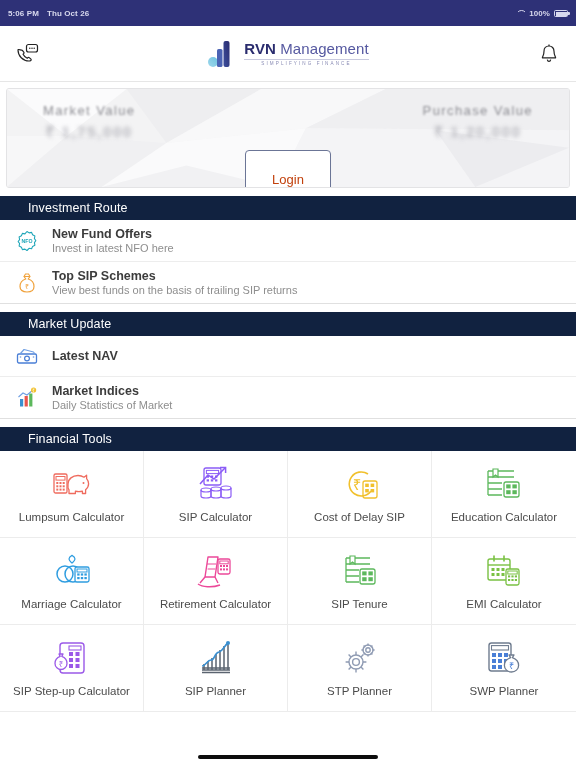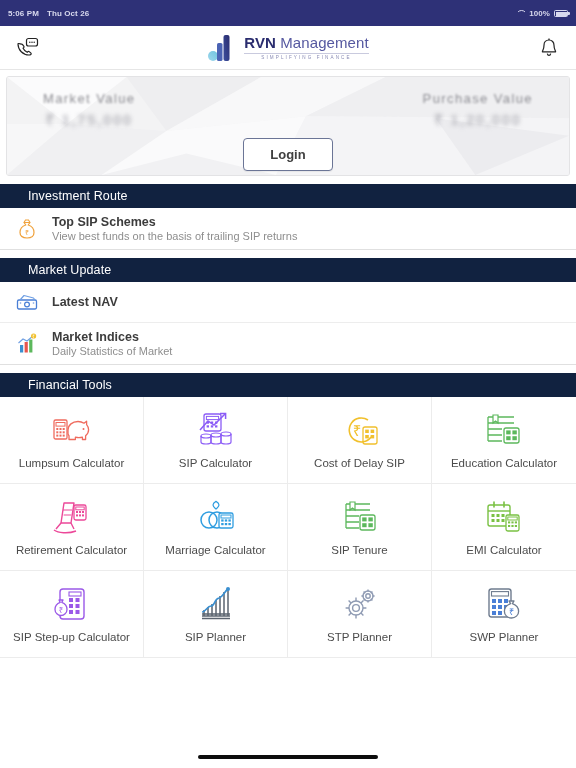--- a/index.html
+++ b/index.html
@@ -29,21 +29,21 @@
     width:14px; height:7px; border:1px solid #d8d9ee; border-radius:1.5px;
     position:relative; background:#d8d9ee; background-clip:content-box; padding:0.5px;
   }
   .batt::after{
     content:""; position:absolute; right:-2.5px; top:1.8px;
     width:1.5px; height:3px; background:#d8d9ee; border-radius:0 1px 1px 0;
   }
 
   
   .appbar{
-    height:44px; background:#fff; display:flex; align-items:center;
+    height:56px; background:#fff; display:flex; align-items:center;
     justify-content:space-between; padding:16px 14px;
     border-bottom:1px solid #e6e6e6;
   }
   .logo-wrap{ display:flex; align-items:center; gap:7px; }
   .logo-mark{ width:30px; height:28px; }
   .logo-text{ display:flex; flex-direction:column; line-height:1; }
   .logo-title{ font-size:15px; color:#3d3f8f; letter-spacing:.1px; }
   .logo-title b{ color:#2a2c6e; font-weight:bold; }
   .logo-title span.light{ font-weight:normal; color:#5558a0; }
   .logo-sub{
@@ -69,23 +69,22 @@
     font-size:13px; color:#8d8d93; letter-spacing:1.4px;
     filter:blur(.9px); font-weight:500;
   }
   .hv-amt{
     font-size:15px; color:#b9b9bf; letter-spacing:1.6px; margin-top:3px;
     filter:blur(2.1px); font-weight:600;
   }
   .login-wrap{ position:relative; display:flex; justify-content:center; margin-top:9px; }
   .login-btn{
     background:#fff; border:1px solid #6b7596; border-radius:4px;
-    color:#404040; font-size:13px; padding:8px 26px; cursor:pointer;
+    color:#c2410c; font-size:13px; padding:21px 26px; cursor:pointer;
     box-shadow:0 1px 1px rgba(0,0,0,.06);
-    font-weight:bold;
   }
 
   
   .sec-head{
     background:#112240; color:#ffffff; font-size:12.5px;
     padding:5px 28px; margin-top:8px; letter-spacing:.1px;
   }
 
   
   .list{ background:#fff; }
@@ -204,20 +203,32 @@
 
   <div class="login-wrap">
     <button class="login-btn">Login</button>
   </div>
 </div>
 
 <div class="sec-head">Investment Route</div>
 <div class="list">
 
 
+  <div class="row">
+    <span class="row-ico">
+      <svg width="24" height="24" viewBox="0 0 24 24">
+        <path d="M12 2.5l2.1 1.4 2.5-.5 1 2.4 2.3 1.2-.5 2.5 1.4 2.1-1.4 2.1.5 2.5-2.3 1.2-1 2.4-2.5-.5L12 21.5l-2.1-1.4-2.5.5-1-2.4-2.3-1.2.5-2.5L3.2 12.6l1.4-2.1-.5-2.5 2.3-1.2 1-2.4 2.5.5z" fill="none" stroke="#1fa6b8" stroke-width="1.1" stroke-linejoin="round"></path>
+        <text x="12" y="14.2" font-size="5.2" font-family="Liberation Sans, sans-serif" fill="#1fa6b8" text-anchor="middle" font-weight="bold">NFO</text>
+      </svg>
+    </span>
+    <div class="row-txt">
+      <span class="row-title">New Fund Offers</span>
+      <span class="row-sub">Invest in latest NFO here</span>
+    </div>
+  </div>
 
   <div class="row">
     <span class="row-ico">
       <svg width="24" height="24" viewBox="0 0 24 24">
         <path d="M9 5.5 L15 5.5 L13.2 8 C17 9.2 19 12.5 19 15.5 C19 19 16 21 12 21 C8 21 5 19 5 15.5 C5 12.5 7 9.2 10.8 8 Z" fill="none" stroke="#f0a23c" stroke-width="1.2" stroke-linejoin="round"></path>
         <path d="M9 5.5 L10.5 3 L13.5 3 L15 5.5" fill="none" stroke="#f0a23c" stroke-width="1.1"></path>
         <text x="12" y="17.6" font-size="7" font-family="Liberation Sans, sans-serif" fill="#f0a23c" text-anchor="middle">₹</text>
       </svg>
     </span>
     <div class="row-txt">
@@ -348,20 +359,41 @@
             <rect x="30.4" y="26.2" width="4.4" height="4"></rect>
         </g>
       </svg>
     </span>
     <span class="cell-label">Education Calculator</span>
   </div>
 
   <div class="cell">
     <span class="cell-ico">
       <svg width="44" height="40" viewBox="0 0 44 40">
+        <path d="M19 8c0-2 3-3.6 3-3.6S25 6 25 8c0 1.7-1.4 2.6-3 4-1.6-1.4-3-2.3-3-4z" fill="none" stroke="#2f9de0" stroke-width="1.2"></path>
+        <circle cx="15" cy="23" r="8" fill="none" stroke="#2f9de0" stroke-width="1.5"></circle>
+        <circle cx="23" cy="23" r="8" fill="none" stroke="#2f9de0" stroke-width="1.5"></circle>
+        <rect x="25" y="16" width="14" height="15" rx="1.8" fill="#fff" stroke="#2f9de0" stroke-width="1.3"></rect>
+        <rect x="27" y="18" width="10" height="3" fill="none" stroke="#2f9de0" stroke-width="1"></rect>
+        <g fill="#2f9de0">
+          <rect x="27.2" y="22.4" width="2.4" height="2.2"></rect>
+            <rect x="30.8" y="22.4" width="2.4" height="2.2"></rect>
+            <rect x="34.4" y="22.4" width="2.4" height="2.2"></rect>
+          <rect x="27.2" y="26" width="2.4" height="2.2"></rect>
+            <rect x="30.8" y="26" width="2.4" height="2.2"></rect>
+            <rect x="34.4" y="26" width="2.4" height="2.2"></rect>
+        </g>
+      </svg>
+    </span>
+    <span class="cell-label">Marriage Calculator</span>
+  </div>
+
+  <div class="cell">
+    <span class="cell-ico">
+      <svg width="44" height="40" viewBox="0 0 44 40">
         <path d="M14 6 L24 6 L21 26 L11 26 Z" fill="none" stroke="#ec4899" stroke-width="1.4" stroke-linejoin="round"></path>
         <path d="M11 26 L6 32M21 26 L24 32" fill="none" stroke="#ec4899" stroke-width="1.4"></path>
         <path d="M4 33c4 3 14 4 22 1" fill="none" stroke="#ec4899" stroke-width="1.5"></path>
         <path d="M13 13 L22 13M13.6 18 L21.4 18" stroke="#ec4899" stroke-width="1.1"></path>
         <rect x="24" y="8" width="12" height="15" rx="1.8" fill="#fff" stroke="#ec4899" stroke-width="1.3"></rect>
         <rect x="25.8" y="10" width="8.4" height="2.8" fill="none" stroke="#ec4899" stroke-width="1"></rect>
         <g fill="#ec4899">
           <rect x="26" y="14" width="2" height="2"></rect>
             <rect x="29" y="14" width="2" height="2"></rect>
             <rect x="32" y="14" width="2" height="2"></rect>
@@ -370,41 +402,20 @@
             <rect x="32" y="17.4" width="2" height="2"></rect>
         </g>
       </svg>
     </span>
     <span class="cell-label">Retirement Calculator</span>
   </div>
 
   <div class="cell">
     <span class="cell-ico">
       <svg width="44" height="40" viewBox="0 0 44 40">
-        <path d="M19 8c0-2 3-3.6 3-3.6S25 6 25 8c0 1.7-1.4 2.6-3 4-1.6-1.4-3-2.3-3-4z" fill="none" stroke="#2f9de0" stroke-width="1.2"></path>
-        <circle cx="15" cy="23" r="8" fill="none" stroke="#2f9de0" stroke-width="1.5"></circle>
-        <circle cx="23" cy="23" r="8" fill="none" stroke="#2f9de0" stroke-width="1.5"></circle>
-        <rect x="25" y="16" width="14" height="15" rx="1.8" fill="#fff" stroke="#2f9de0" stroke-width="1.3"></rect>
-        <rect x="27" y="18" width="10" height="3" fill="none" stroke="#2f9de0" stroke-width="1"></rect>
-        <g fill="#2f9de0">
-          <rect x="27.2" y="22.4" width="2.4" height="2.2"></rect>
-            <rect x="30.8" y="22.4" width="2.4" height="2.2"></rect>
-            <rect x="34.4" y="22.4" width="2.4" height="2.2"></rect>
-          <rect x="27.2" y="26" width="2.4" height="2.2"></rect>
-            <rect x="30.8" y="26" width="2.4" height="2.2"></rect>
-            <rect x="34.4" y="26" width="2.4" height="2.2"></rect>
-        </g>
-      </svg>
-    </span>
-    <span class="cell-label">Marriage Calculator</span>
-  </div>
-
-  <div class="cell">
-    <span class="cell-ico">
-      <svg width="44" height="40" viewBox="0 0 44 40">
         <g fill="none" stroke="#5cb85c" stroke-width="1.3">
           <path d="M8 7h24M8 7v6M8 13h24M8 13v6M8 19h13M8 19v6M8 25h13M8 25v6M8 31h13"></path>
         </g>
         <path d="M12 5h5v8l-2.5-2L12 13z" fill="#fff" stroke="#5cb85c" stroke-width="1.2"></path>
         <rect x="22" y="18" width="15" height="15" rx="2" fill="#fff" stroke="#5cb85c" stroke-width="1.3"></rect>
         <g fill="#5cb85c">
           <rect x="24.2" y="20.4" width="4.4" height="4"></rect>
             <rect x="30.4" y="20.4" width="4.4" height="4"></rect>
           <rect x="24.2" y="26.2" width="4.4" height="4"></rect>
             <rect x="30.4" y="26.2" width="4.4" height="4"></rect>

